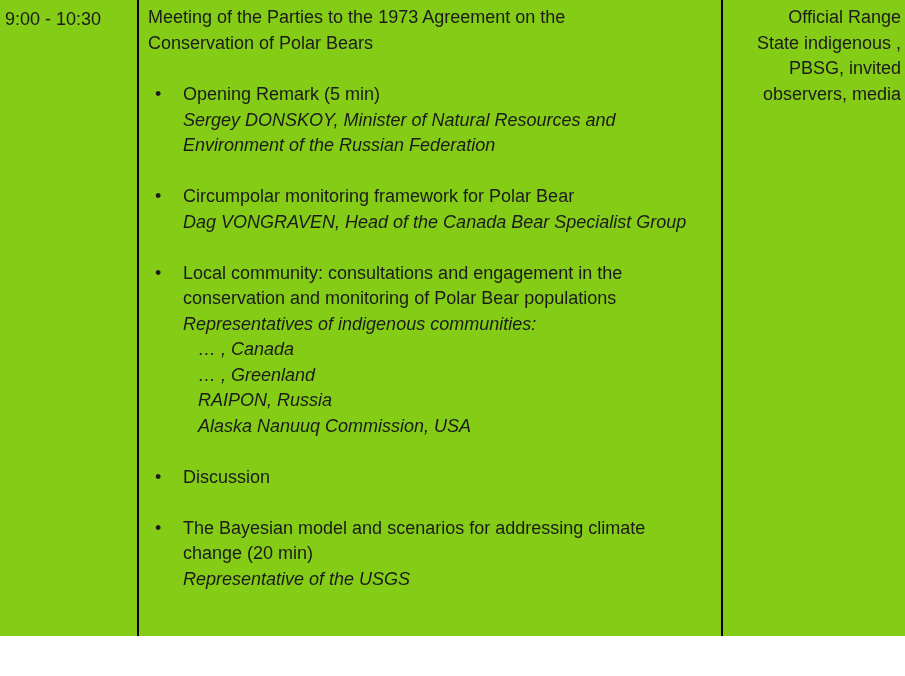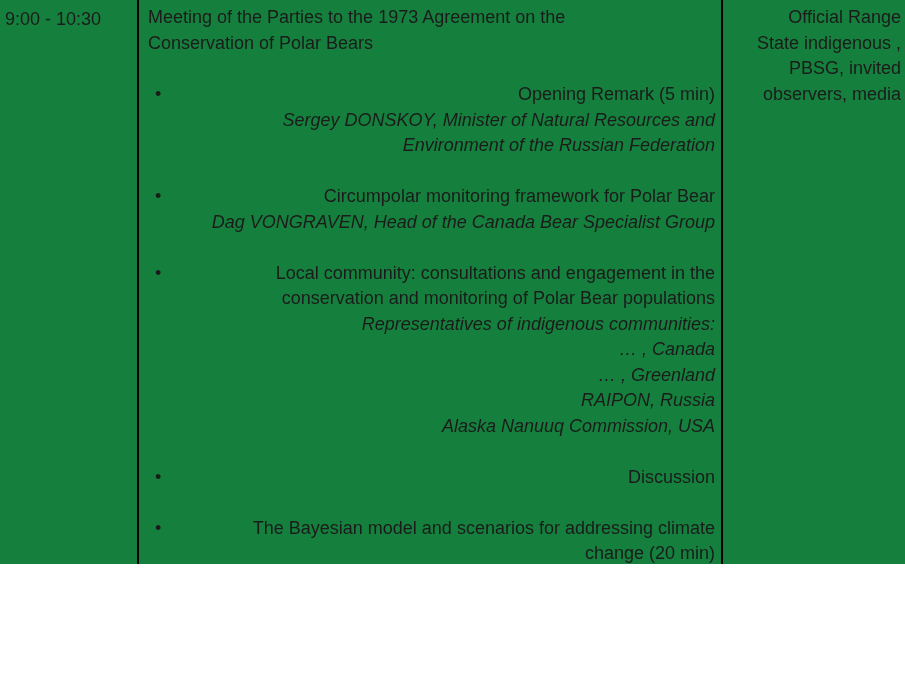--- a/index.html
+++ b/index.html
@@ -1,35 +1,35 @@
 <!DOCTYPE html>
 <html><head>
 <meta charset="utf-8">
 <style>
   * { margin:0; padding:0; box-sizing:border-box; }
   html,body { background:#ffffff; }
   .page {
-    position:relative; width:905px; height:564px; overflow:hidden;
-    background:#15803d; color:#1b1b1b;
+    position:relative; width:905px; height:636px; overflow:hidden;
+    background:#84cc16; color:#1b1b1b;
     font-family:"Liberation Sans", sans-serif;
     font-size:18px; line-height:25.5px;
   }
   .vborder { position:absolute; top:0; bottom:0; width:2px; background:#000000; }
   .vborder-1 { left:137px; }
   .vborder-2 { left:721px; }
   .col { position:absolute; top:0; }
   .col-time { left:0; width:137px; padding:7px 4px 0 5px; }
   .col-main { left:139px; width:582px; padding:5px 6px 0 9px; }
   .col-att  { left:723px; width:182px; padding:5px 4px 0 10px;text-align:right; }
   .title { font-weight:normal; }
   .line { white-space:nowrap; }
   .agenda-list { list-style:none; margin-top:26px; }
   .agenda-item { display:flex; align-items:flex-start; padding-left:7px; margin-bottom:25.5px; }
   .bullet { flex:none; width:28px; }
-  .item-body { flex:1 1 auto;text-align:right; }
+  .item-body { flex:1 1 auto; }
   .italic { font-style:italic; }
   .sub { margin-left:15px; }
 </style>
 </head>
 <body>
 
 <div class="page">
 
   <div class="col col-time">
     <div class="line">9:00 - 10:30</div>

